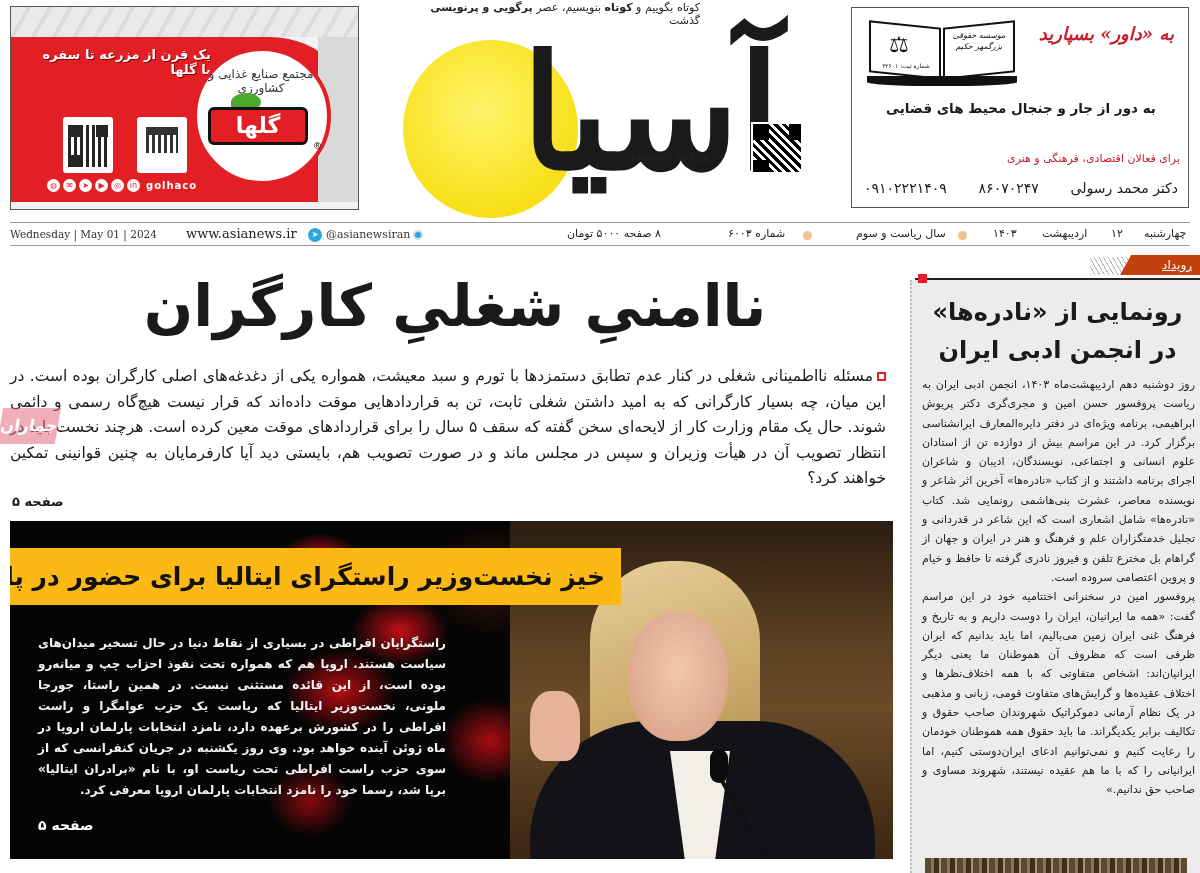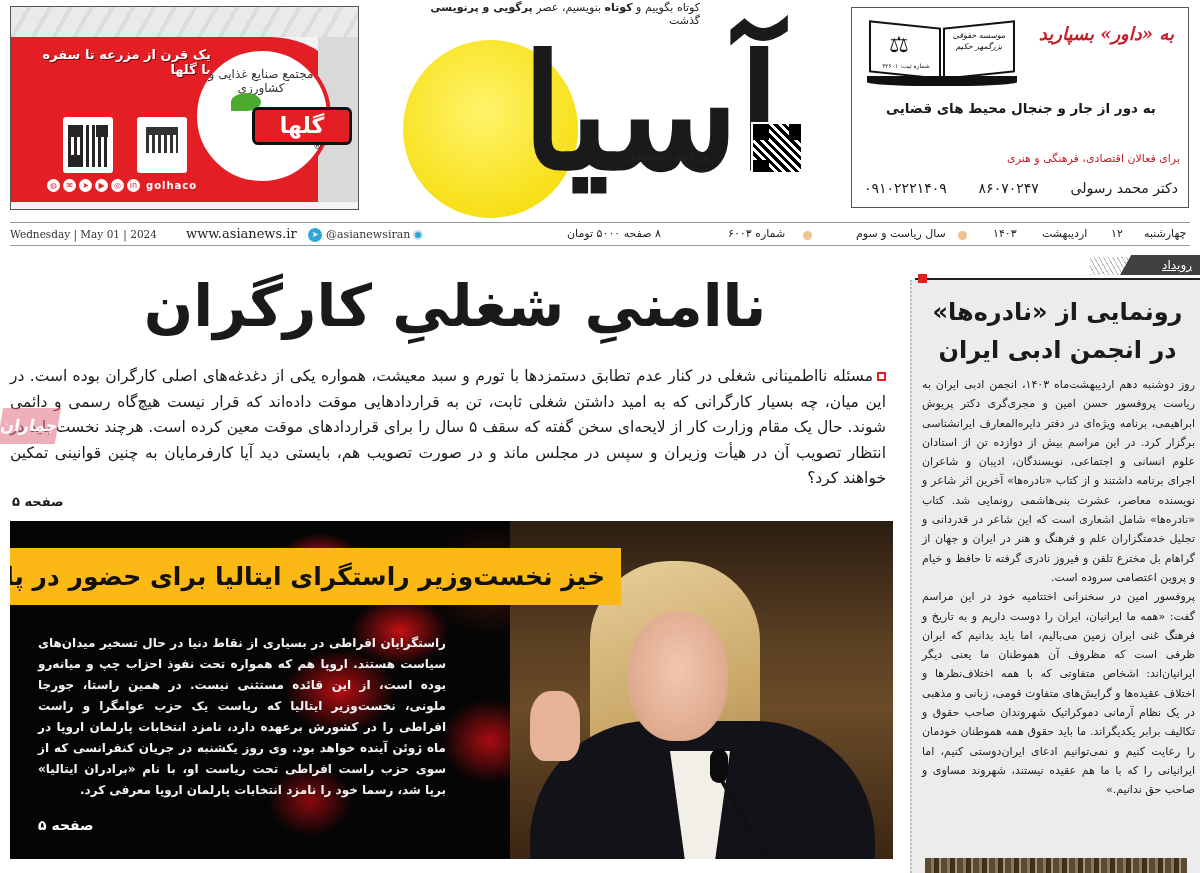--- a/index.html
+++ b/index.html
@@ -8,21 +8,21 @@
 
   
   .masthead { position: absolute; left: 0; top: 0; width: 1200px; height: 218px; }
 
   
   .ad-golha { position: absolute; left: 10px; top: 6px; width: 349px; height: 204px; border: 1px solid #555; background: #f3f3f3; overflow: hidden; }
   .ad-golha .spices { position: absolute; left: 0; top: 0; right: 0; height: 30px; background: repeating-linear-gradient(120deg, #eaeaea 0 14px, #dcdcdc 14px 18px); }
   .ad-golha .red-band { position: absolute; left: 0; top: 30px; width: 349px; height: 165px; background: #e31e24; border-radius: 0 90px 0 0; }
   .ad-golha .right-grey { position: absolute; right: 0; top: 30px; width: 40px; height: 165px; background: #d9d9d9; }
   .ad-golha .logo-circle { position: absolute; left: 182px; top: 40px; width: 138px; height: 138px; border-radius: 50%; background: #fff; border: 4px solid #e31e24; }
-  .ad-golha .logo-word { position: absolute; left: 197px; top: 100px; width: 100px; height: 38px; background: #e31e24; border: 3px solid #111; border-radius: 6px; color: #fff; font: bold 22px "DejaVu Sans", sans-serif; text-align: center; line-height: 32px; direction: rtl; margin-left: 44px; }
+  .ad-golha .logo-word { position: absolute; left: 197px; top: 100px; width: 100px; height: 38px; background: #e31e24; border: 3px solid #111; border-radius: 6px; color: #fff; font: bold 22px "DejaVu Sans", sans-serif; text-align: center; line-height: 32px; direction: rtl; }
   .ad-golha .leaf { position: absolute; left: 220px; top: 86px; width: 30px; height: 18px; background: #4caa2e; border-radius: 50% 50% 50% 0; }
   .ad-golha .logo-sub { position: absolute; left: 195px; top: 60px; width: 110px; font-size: 12px; color: #333; direction: rtl; text-align: center; }
   .ad-golha .slogan { position: absolute; left: 30px; top: 40px; width: 170px; font: bold 13px "DejaVu Sans", sans-serif; color: #fff; direction: rtl; text-align: right; text-shadow: 1px 1px 0 #700; }
   .ad-golha .qr-box { position: absolute; left: 52px; top: 110px; width: 50px; height: 56px; background: #fff; border-radius: 3px; }
   .ad-golha .qr-box .qr { position: absolute; left: 5px; top: 8px; width: 40px; height: 42px; background:
       linear-gradient(#000,#000) 0 0/12px 12px no-repeat,
       linear-gradient(#000,#000) 28px 0/12px 12px no-repeat,
       linear-gradient(#000,#000) 0 30px/12px 12px no-repeat,
       repeating-linear-gradient(90deg, #000 0 3px, #fff 3px 6px),
       #fff; opacity: .85; }
@@ -100,21 +100,21 @@
   .photo-story .mic-arm { position: absolute; left: 190px; top: 220px; width: 4px; height: 90px; background: #111; transform: rotate(-30deg); transform-origin: top; }
 
   .photo-story .title-band { position: absolute; left: 0; top: 27px; width: 611px; height: 57px; background: #fcb814; direction: rtl; text-align: right; padding-right: 16px; font: bold 25px "DejaVu Sans", sans-serif; color: #111; line-height: 57px; white-space: nowrap; }
   .photo-story .caption { position: absolute; left: 28px; top: 112px; width: 408px; direction: rtl; text-align: justify; text-align-last: right; font: bold 12px "DejaVu Sans", sans-serif; color: #f2f2f2; line-height: 21px; }
   .photo-story .caption-page { position: absolute; left: 28px; top: 296px; direction: rtl; font: bold 14px "DejaVu Sans", sans-serif; color: #fff; }
 
   
   .sidebar { position: absolute; left: 910px; top: 255px; width: 290px; height: 618px; }
   .sidebar .kicker-row { position: absolute; left: 0; top: 0; width: 290px; height: 24px; }
   .sidebar .hatch { position: absolute; left: 180px; top: 2px; width: 50px; height: 18px; background: repeating-linear-gradient(60deg, #bbb 0 1px, transparent 1px 4px); }
-  .sidebar .kicker { position: absolute; right: 0; top: 0; width: 80px; height: 20px; background: #404040; color: #fff; font: 12px "DejaVu Sans", sans-serif; direction: rtl; text-align: right; padding-right: 8px; line-height: 20px; clip-path: polygon(14% 0, 100% 0, 100% 100%, 0 100%); text-decoration: underline; }
+  .sidebar .kicker { position: absolute; right: 0; top: 0; width: 80px; height: 20px; background: #c2410c; color: #fff; font: 12px "DejaVu Sans", sans-serif; direction: rtl; text-align: right; padding-right: 8px; line-height: 20px; clip-path: polygon(14% 0, 100% 0, 100% 100%, 0 100%); text-decoration: underline; }
   .sidebar .rule { position: absolute; left: 5px; top: 23px; width: 285px; height: 2px; background: #222; }
   .sidebar .rule-mark { position: absolute; left: 8px; top: 19px; width: 9px; height: 9px; background: #e31e24; }
   .sidebar .panel { position: absolute; left: 0; top: 25px; width: 290px; height: 593px; background: #ececec; border-left: 2px dotted #bbb; }
   .sidebar .title { position: absolute; left: 10px; top: 38px; width: 275px; direction: rtl; text-align: center; font: bold 24px "DejaVu Sans", sans-serif; color: #1a1a1a; line-height: 38px; }
   .sidebar .body { position: absolute; left: 12px; top: 120px; width: 273px; direction: rtl; text-align: justify; text-align-last: right; font: 11px "DejaVu Sans", sans-serif; color: #222; line-height: 19.3px; }
   .sidebar .body p { margin: 0; }
   .sidebar .img-strip { position: absolute; left: 15px; top: 603px; width: 262px; height: 15px; background: repeating-linear-gradient(90deg, #5b4a34 0 6px, #8a7758 6px 9px, #3c2f20 9px 14px, #a69371 14px 16px); }
 </style>
 </head>
 <body>

